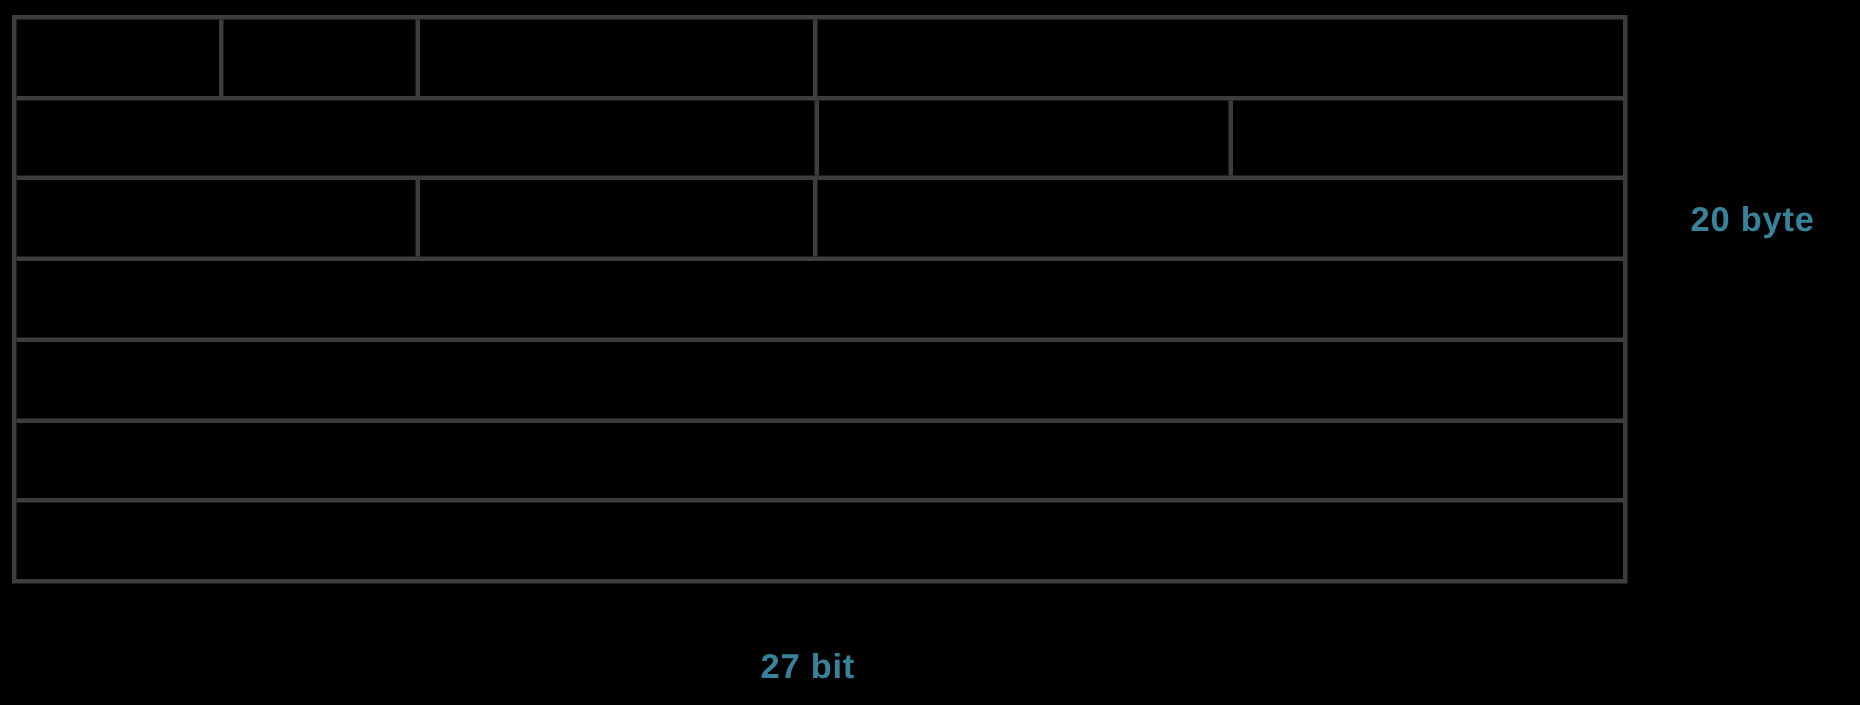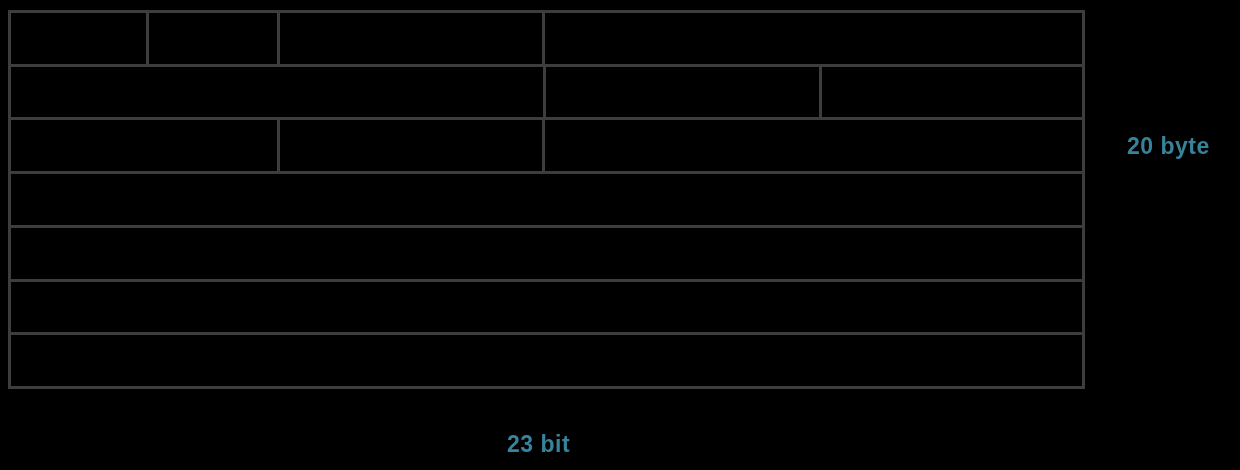--- a/index.html
+++ b/index.html
@@ -101,15 +101,15 @@
       <div class="trow">
         <div class="tcell" style="width: 100%;"></div>
       </div>
       <div class="trow">
         <div class="tcell" style="width: 100%;"></div>
       </div>
     </div>
 
   <div class="side-label label-right">20 byte</div>
 
-  <div class="side-label label-bottom">23 bit</div>
+  <div class="side-label label-bottom">27 bit</div>
 
 </div>
 
 </body></html>

